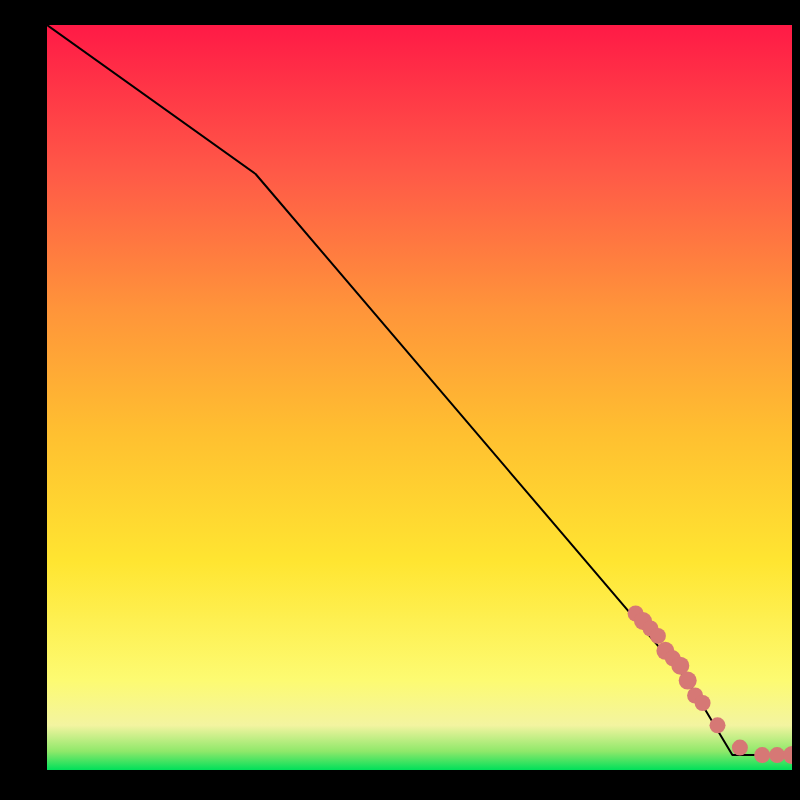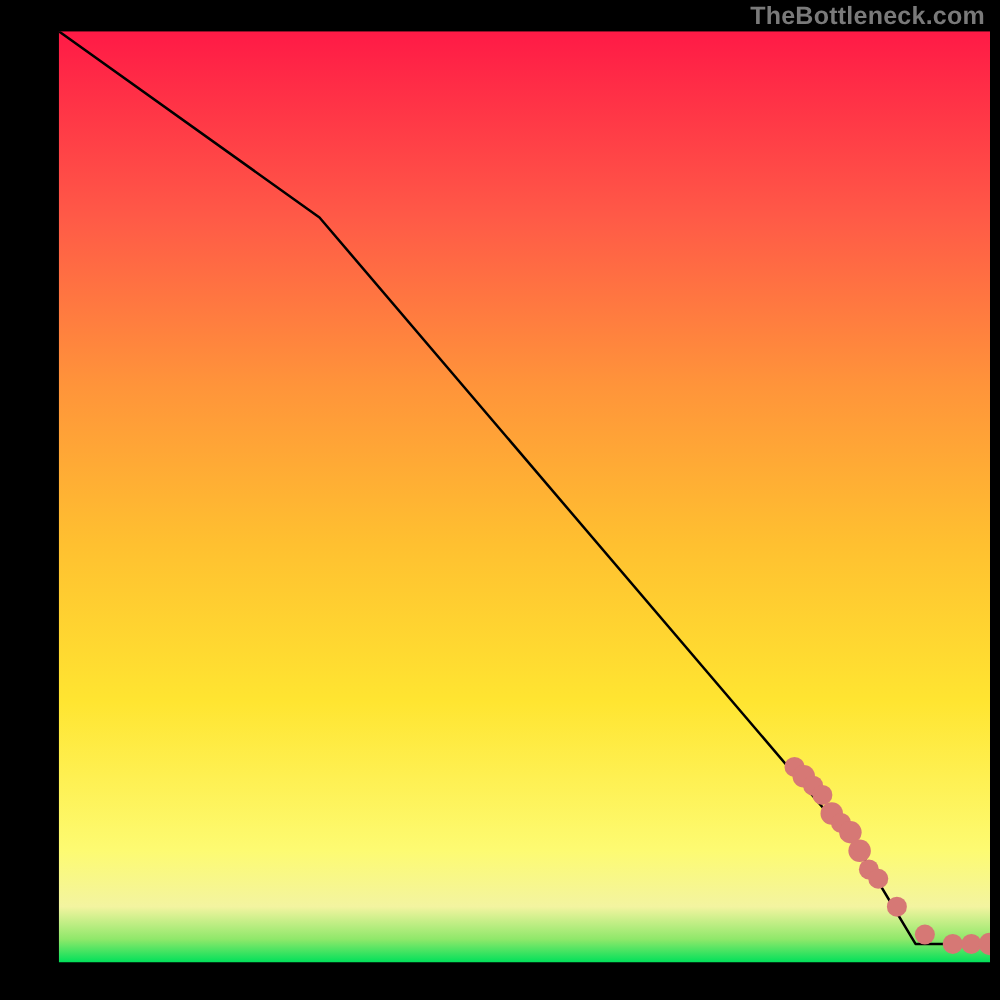--- a/index.html
+++ b/index.html
@@ -49,21 +49,20 @@
   }
   .dot {
     fill: #d67875;
     stroke: none;
   }
 </style>
 </head>
 <body>
 
 <div class="outer">
-  <div class="watermark">TheBottleneck.com</div>
 
   <div class="plot">
     <svg viewBox="0 0 745 745" preserveAspectRatio="none">
       <defs>
         <linearGradient id="bg-grad" x1="0" y1="1" x2="0" y2="0">
             <stop offset="0.00%" stop-color="#00e05a"></stop>
             <stop offset="2.50%" stop-color="#8fe86a"></stop>
             <stop offset="6.00%" stop-color="#f3f4a0"></stop>
             <stop offset="12.00%" stop-color="#fdfb72"></stop>
             <stop offset="28.00%" stop-color="#ffe531"></stop>

